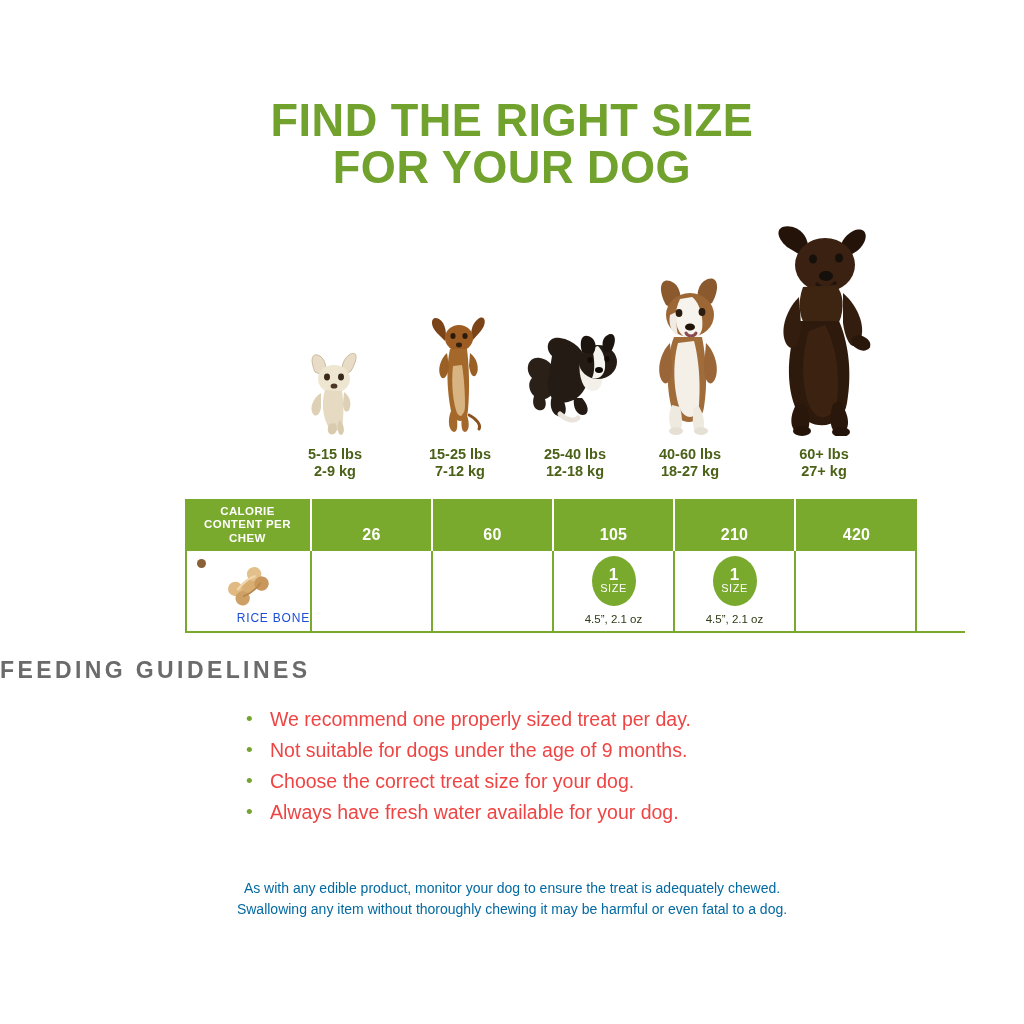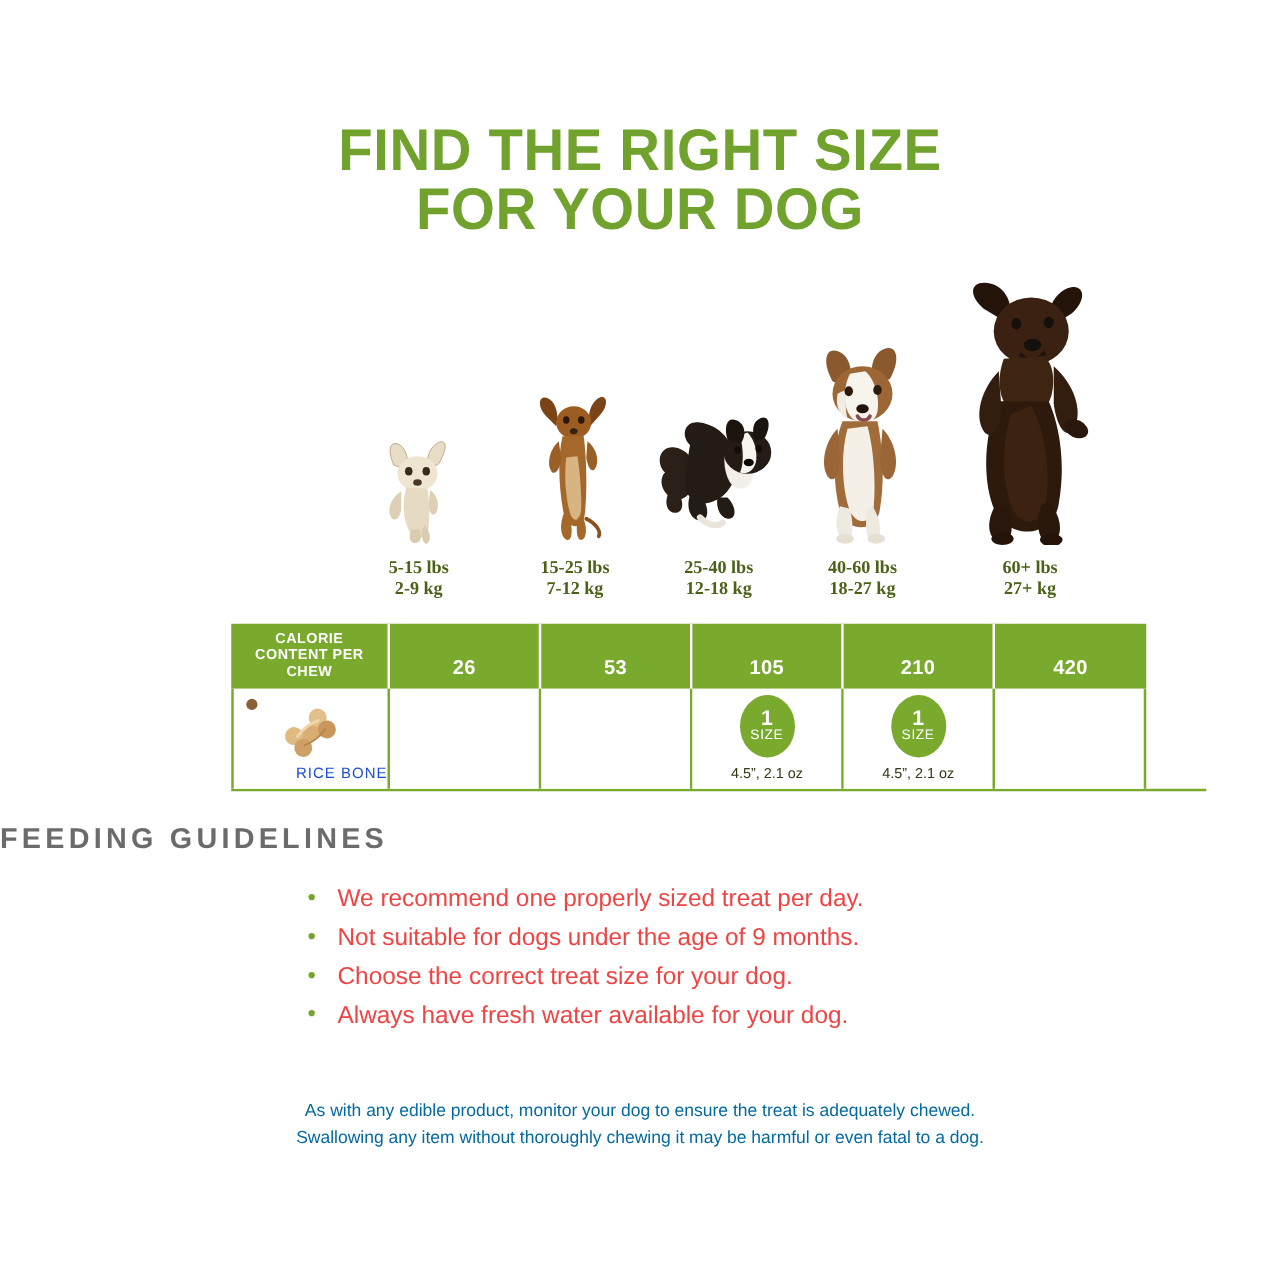--- a/index.html
+++ b/index.html
@@ -19,21 +19,21 @@
     color:#70A22D;
     font-weight:bold;
     font-size:47px;
     line-height:47px;
     letter-spacing:0.5px;
     transform:scaleX(0.96);
   }
   #title .tl{display:block;white-space:nowrap;}
 
   
-  #dogs{position:absolute;left:0;top:230px;width:1024px;height:250px;font-family:Liberation Serif, serif;}
+  #dogs{position:absolute;left:0;top:230px;width:1024px;height:250px;}
   .dogcol{position:absolute;bottom:0;text-align:center;}
   .dogwrap{position:relative;margin:0 auto;}
   .wlabel{
     position:absolute;left:50%;transform:translateX(-50%);
     bottom:0;white-space:nowrap;
     color:#4B6118;font-weight:bold;font-size:14.5px;line-height:17px;
     text-align:center;
   }
 
   
@@ -283,21 +283,21 @@
       <div class="lbl">
         <span>CALORIE</span><br>
         <span>CONTENT PER</span><br>
         <span>CHEW</span>
       </div>
     </div>
     <div class="cell cx">
         <span class="num">26</span>
       </div>
     <div class="cell cx">
-        <span class="num">53</span>
+        <span class="num">60</span>
       </div>
     <div class="cell cx">
         <span class="num">105</span>
       </div>
     <div class="cell cx">
         <span class="num">210</span>
       </div>
     <div class="cell cx">
         <span class="num">420</span>
       </div>

